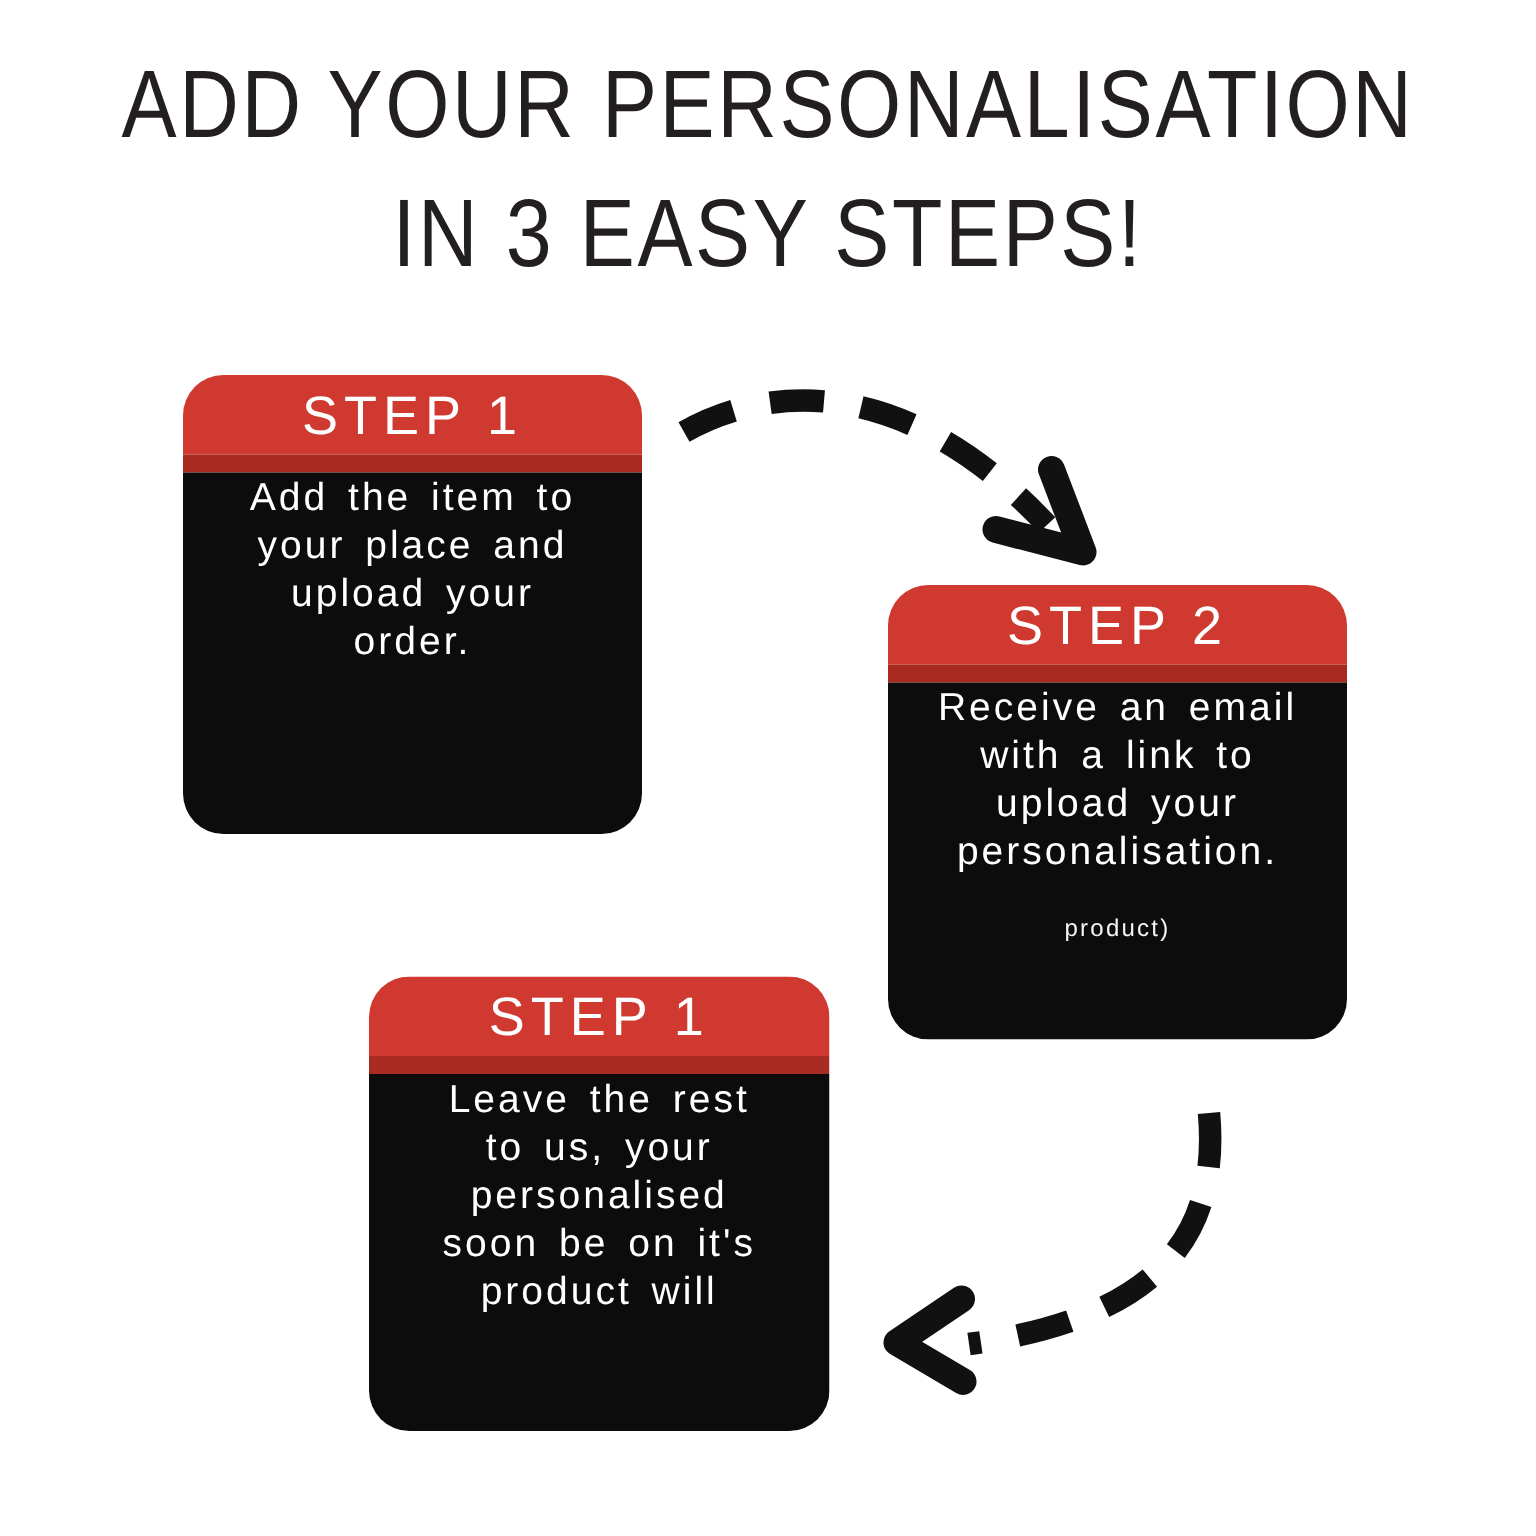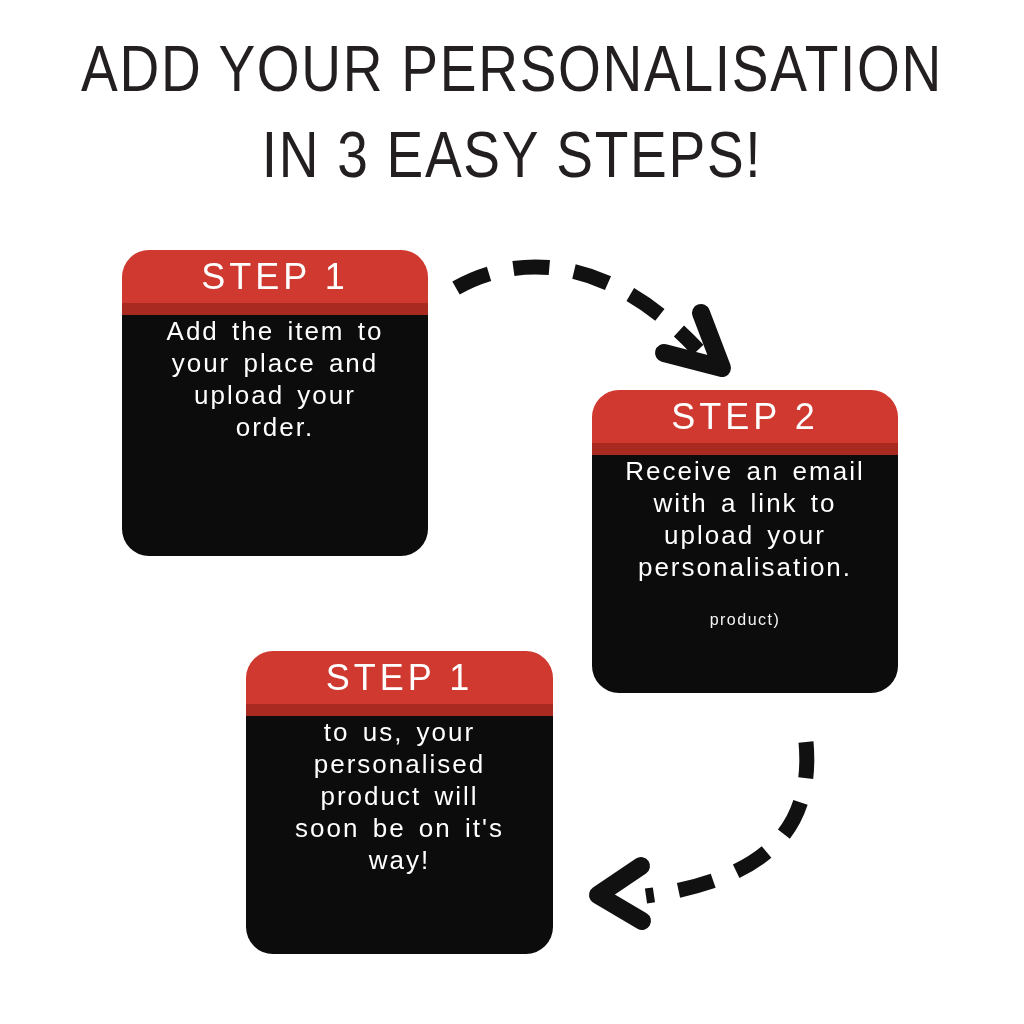--- a/index.html
+++ b/index.html
@@ -173,22 +173,22 @@
     </div>
   </div>
 
   <div class="card card-3">
     <div class="card-header">
       <span class="step-label">STEP 1</span>
     </div>
     <div class="card-header-strip"></div>
     <div class="card-body">
       <div class="body-lines">
+        <div>Leave the rest</div>
         <div>to us, your</div>
         <div>personalised</div>
+        <div>soon be on it's</div>
         <div>product will</div>
-        <div>soon be on it's</div>
-        <div>way!</div>
       </div>
     </div>
   </div>
 
 </div>
 
 </body></html>

